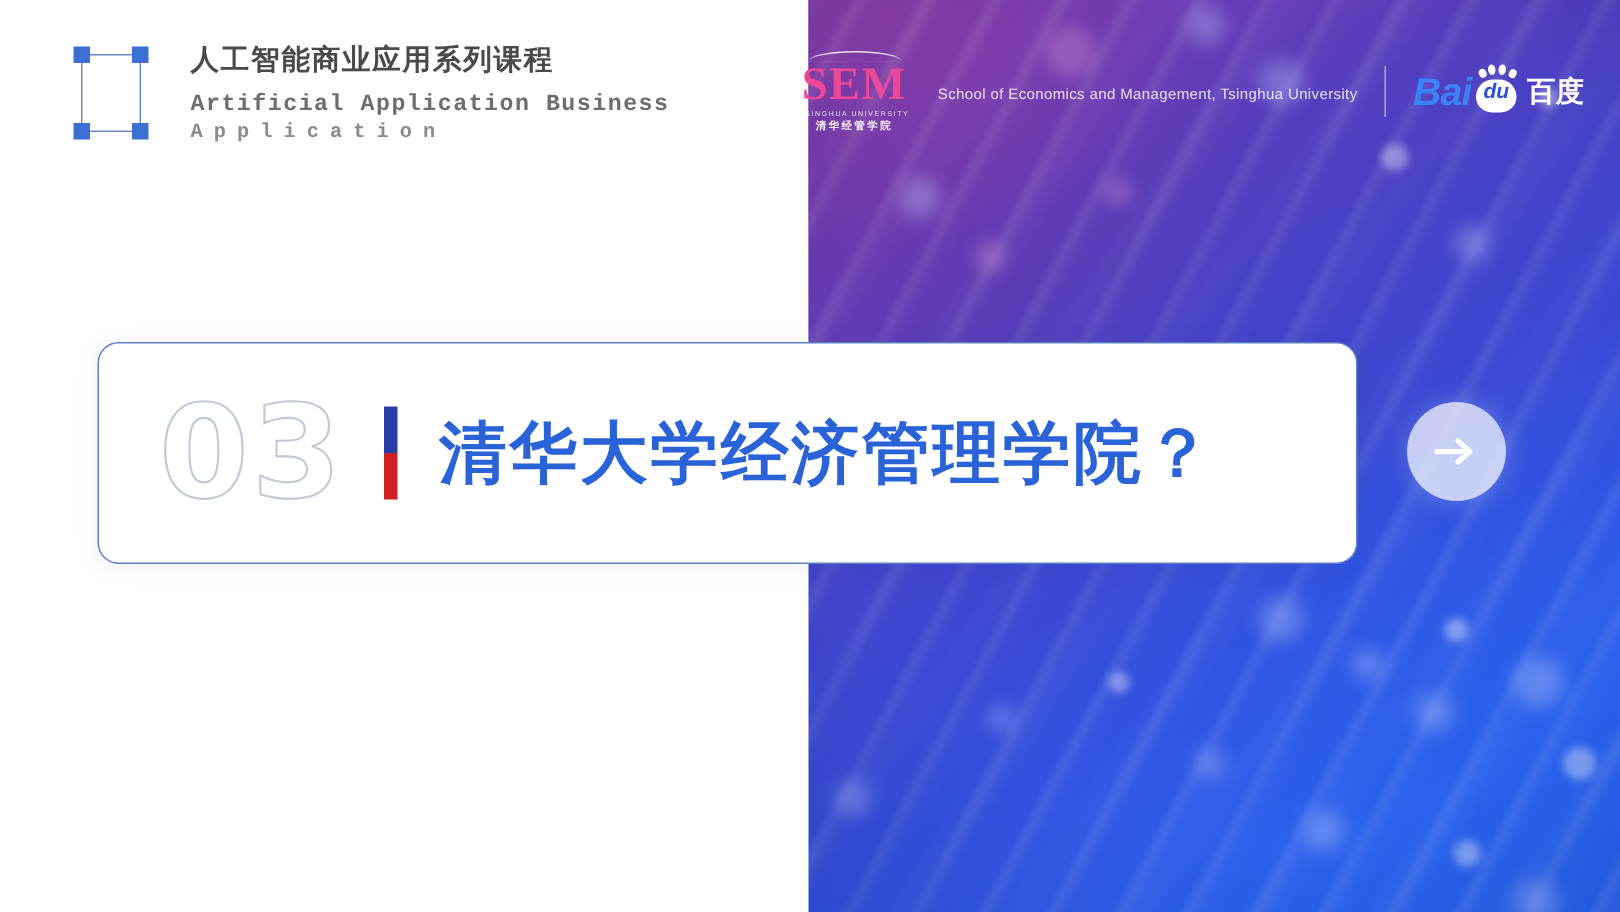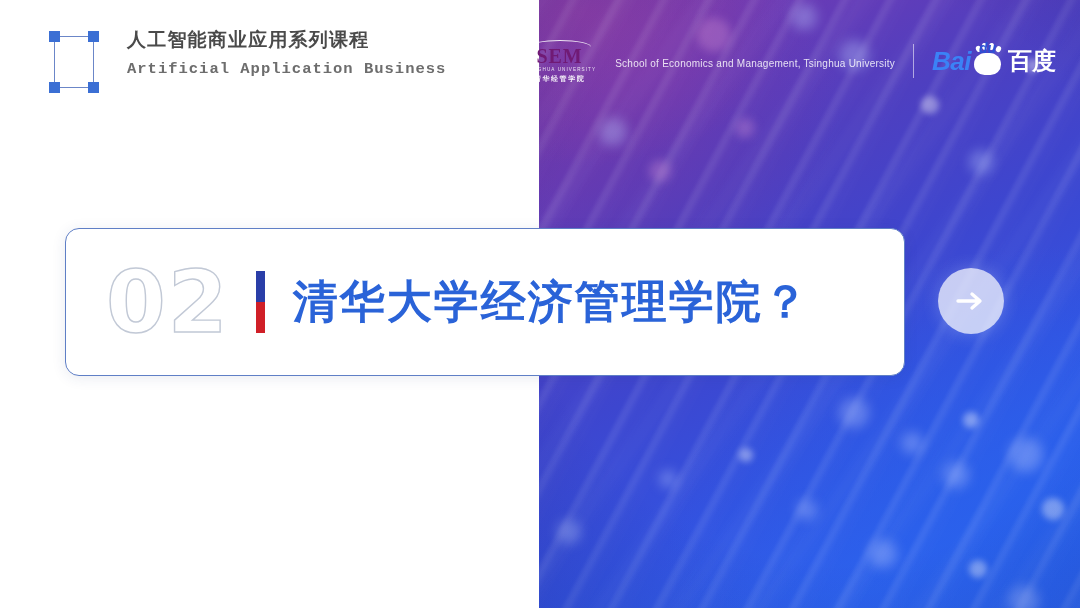--- a/index.html
+++ b/index.html
@@ -88,52 +88,52 @@
   .seal .star {
     position:absolute; left:50%; top:50%; width:8px; height:8px; margin:-4px 0 0 -4px;
     background:rgba(255,255,255,0.9);
     clip-path:polygon(50% 0%,61% 35%,98% 35%,68% 57%,79% 91%,50% 70%,21% 91%,32% 57%,2% 35%,39% 35%);
   }
   .seal .tick { position:absolute; left:50%; top:50%; width:1px; height:19px; background:rgba(255,255,255,0.45);
                 transform-origin:50% 0; margin-left:-0.5px; }
 
   .sem-txt { display:flex; flex-direction:column; align-items:center; line-height:1; }
   .sem-arc { width:62px; height:7px; border-top:1.6px solid rgba(255,255,255,0.85); border-radius:50%/100% 100% 0 0; }
-  .sem-main { font-family:"Liberation Serif","DejaVu Serif",serif; font-size:20px; font-weight:bold;
-              color:#701a75; letter-spacing:1px; margin-top:-1px; }
+  .sem-main { font-family:"Liberation Serif","DejaVu Serif",serif; font-size:31px; font-weight:bold;
+              color:#ec4899; letter-spacing:1px; margin-top:-1px; }
   .sem-sub  { font-size:4.6px; color:rgba(255,255,255,0.85); letter-spacing:1.1px; margin-top:2.5px; white-space:nowrap; }
   .sem-cn   { font-size:7px; font-weight:bold; color:rgba(255,255,255,0.92); letter-spacing:1.6px; margin-top:2px; white-space:nowrap; }
 
   .sem-cn-block { margin-left:11px; display:flex; flex-direction:column; justify-content:center; }
   .sem-cn-big {
     font-size:23px; font-weight:bold; color:#ffffff; letter-spacing:1.8px;
     white-space:nowrap; font-family:"DejaVu Serif","Liberation Serif",serif;
   }
   .sem-cn-en { font-size:10px; color:rgba(255,255,255,0.84); letter-spacing:.25px; margin-top:4px; white-space:nowrap; }
 
   .lockup-divider { width:1px; height:34px; background:rgba(255,255,255,0.55); margin:0 18px; flex:none; }
 
   
   .baidu { display:flex; align-items:center; gap:3px; position:relative; }
   .baidu-bai { font-size:26px; font-weight:bold; color:#3b82f6; font-style:italic; letter-spacing:-0.5px; }
   .baidu-du  { position:relative; width:27px; height:27px; }
   .baidu-du .dcircle {
     position:absolute; left:0; bottom:0; width:27px; height:22px; background:#ffffff; border-radius:13px 13px 12px 12px;
   }
   .baidu-du .dtext {
-    position:absolute; left:0; bottom:16px; width:27px; text-align:center;
+    position:absolute; left:0; bottom:4px; width:27px; text-align:center;
     font-size:14px; font-weight:bold; color:#2b52d6; font-style:italic; line-height:21px;
   }
   .paw { position:absolute; top:-5px; left:2px; width:24px; height:10px; }
   .paw i { position:absolute; display:block; background:#ffffff; border-radius:50%; }
   .paw i:nth-child(1){ width:4.5px; height:6px; left:0px;  top:3px; transform:rotate(-25deg); }
   .paw i:nth-child(2){ width:5px;   height:7px; left:6px;  top:0px; transform:rotate(-8deg); }
   .paw i:nth-child(3){ width:5px;   height:7px; left:13px; top:0px; transform:rotate(8deg); }
   .paw i:nth-child(4){ width:4.5px; height:6px; left:19.5px;top:3px; transform:rotate(25deg); }
-  .baidu-cn { font-size:24px; font-weight:bold; color:#ffffff; margin-left:4px; letter-spacing:0px; }
+  .baidu-cn { font-size:19px; font-weight:bold; color:#ffffff; margin-left:4px; letter-spacing:0px; }
 
   
   .title-card {
     position:absolute; left:65px; top:228px; width:840px; height:148px;
     background:#ffffff; border:1.7px solid #5f7fc6; border-radius:14px;
     box-shadow:0 2px 14px rgba(40,60,120,0.10);
     display:flex; align-items:center;
   }
   .num-02 {
     margin-left:40px; font-size:86px; font-weight:bold; line-height:1;
@@ -198,20 +198,21 @@
     <div class="mark">
       <div class="frame"></div>
       <span class="hdl tl"></span>
       <span class="hdl tr"></span>
       <span class="hdl bl"></span>
       <span class="hdl br"></span>
     </div>
     <div class="course-text">
       <div class="ct-cn">人工智能商业应用系列课程</div>
       <div class="ct-en1">Artificial Application Business</div>
+      <div class="ct-en2">Application</div>
     </div>
   </div>
 
   <div class="logo-lockup">
 
     <div class="sem-group">
       <div class="seal">
         <span class="ring"></span>
         <span class="ring2"></span>
         <span class="ring3"></span>
@@ -250,21 +251,21 @@
             <i></i>
           </span>
         <span class="dcircle"></span>
         <span class="dtext">du</span>
       </span>
       <span class="baidu-cn">百度</span>
     </div>
   </div>
 
   <div class="title-card">
-    <span class="num-02">02</span>
+    <span class="num-02">03</span>
     <span class="bar"></span>
     <span class="title-cn">清华大学经济管理学院？</span>
   </div>
 
   <div class="next-btn">
     <svg width="30" height="22" viewBox="0 0 30 22">
       <path d="M2 11 H23 M16 4 L24 11 L16 18" fill="none" stroke="#ffffff" stroke-width="3.4" stroke-linecap="round" stroke-linejoin="round"></path>
     </svg>
   </div>
 

